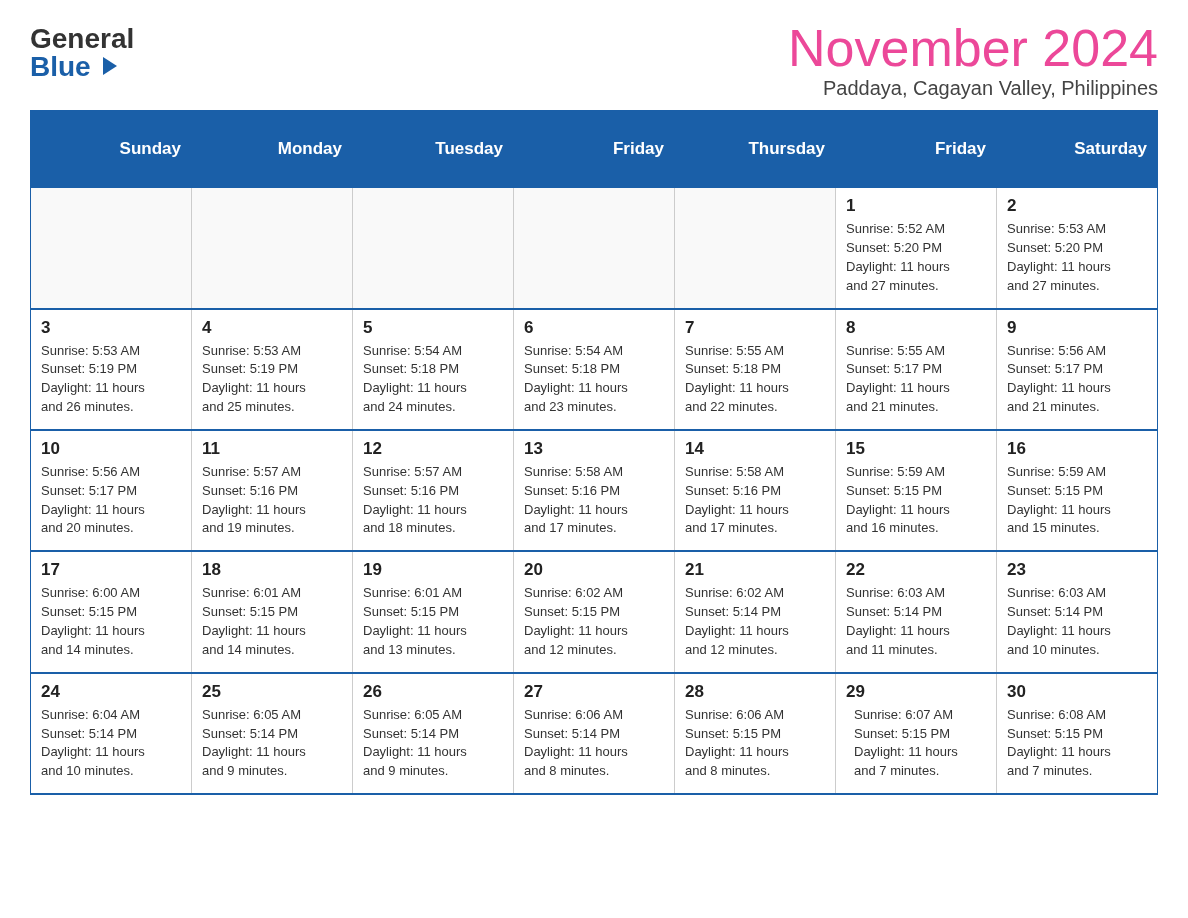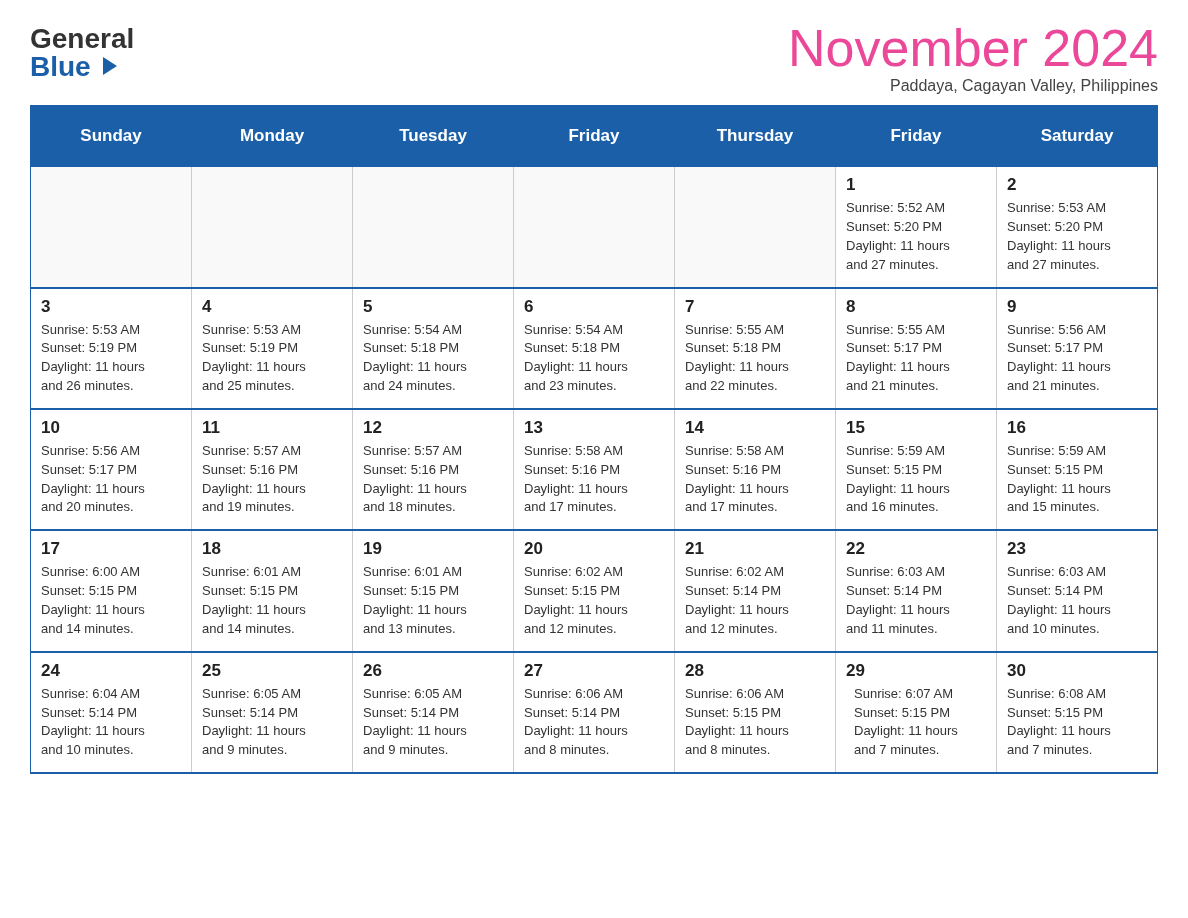--- a/index.html
+++ b/index.html
@@ -50,37 +50,37 @@
     .title-area {
       text-align: right;
     }
     .month-title {
       font-size: 52px;
       font-weight: normal;
       color: #ec4899;
       line-height: 1.1;
     }
     .location-subtitle {
-      font-size: 16px;
+      font-size: 20px;
       color: #444;
     }
     .calendar-table {
       width: 100%;
       border-collapse: collapse;
       margin-top: 8px;
     }
     .calendar-table thead tr {
       background-color: #1a5fa8;
     }
     .calendar-table thead th {
       color: #fff;
       font-size: 17px;
       font-weight: 600;
-      padding: 20px 10px;
-      text-align: center;
+      padding: 28px 10px;
+      text-align: right;
       border: 1px solid #1a5fa8;
     }
     .calendar-table tbody tr {
       border-bottom: 2px solid #1a5fa8;
     }
     .calendar-table tbody td {
       vertical-align: top;
       padding: 8px 10px 12px 10px;
       border-left: 1px solid #ccc;
       border-right: 1px solid #ccc;

